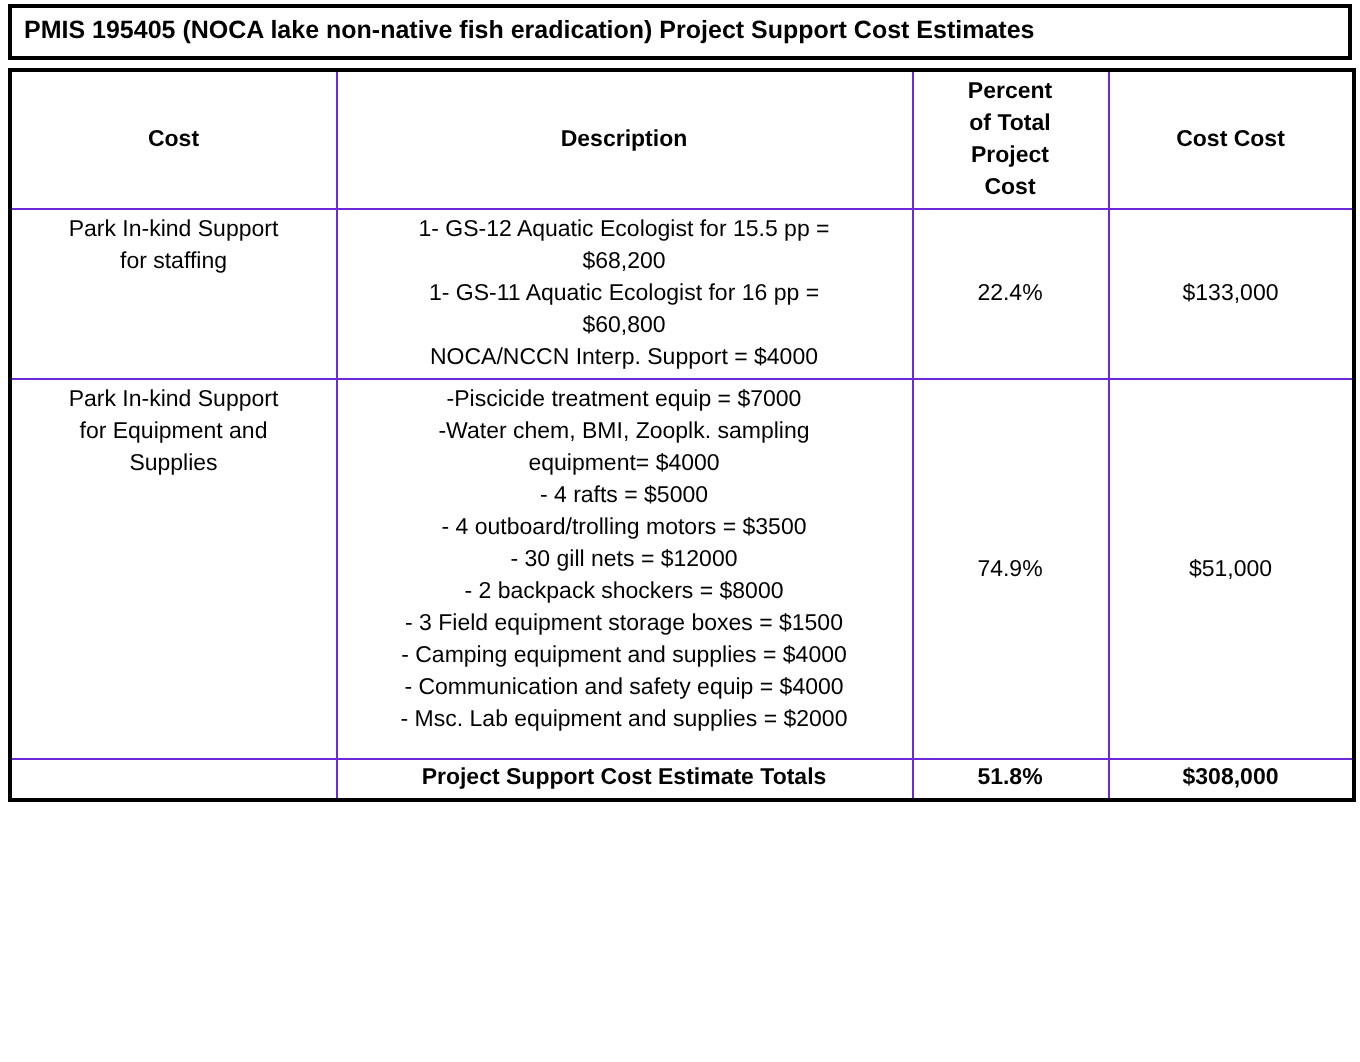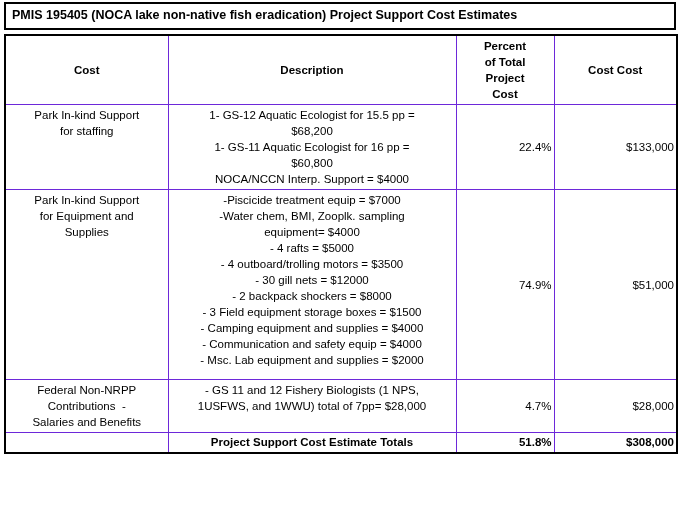--- a/index.html
+++ b/index.html
@@ -48,21 +48,21 @@
     vertical-align: middle;
     padding: 2px;
   }
   .cost-table td {
     vertical-align: top;
     text-align: center;
     padding: 2px 5px;
   }
   .pre { white-space: pre-line; }
   td.pct, td.cost {
-    text-align: right;
+    text-align: center;
     vertical-align: middle;
     padding: 0 2px;
   }
   tr.hdr      { height: 69px; }
   tr.row-0    { height: 81px; }
   tr.row-1    { height: 190px; }
   tr.row-2    { height: 52px; }
   tr.row-3    { height: 58px; }
   tr.totals   { height: 20px; }
   tr.totals td {
@@ -122,29 +122,20 @@
 - 4 outboard/trolling motors = $3500
 - 30 gill nets = $12000
 - 2 backpack shockers = $8000
 - 3 Field equipment storage boxes = $1500
 - Camping equipment and supplies = $4000
 - Communication and safety equip = $4000
 - Msc. Lab equipment and supplies = $2000</td>
         <td class="pct">74.9%</td>
         <td class="cost">$51,000</td>
       </tr>
-      <tr class="row-2">
-        <td class="pre">Federal Non-NRPP
-Contributions&nbsp; -
-Salaries and Benefits</td>
-        <td class="pre">- GS 11 and 12 Fishery Biologists (1 NPS,
-1USFWS, and 1WWU) total of 7pp= $28,000</td>
-        <td class="pct">4.7%</td>
-        <td class="cost">$28,000</td>
-      </tr>
       <tr class="totals">
         <td></td>
         <td>Project Support Cost Estimate Totals</td>
         <td class="pct">51.8%</td>
         <td class="cost">$308,000</td>
       </tr>
     </tbody>
   </table>
 
 </div>

